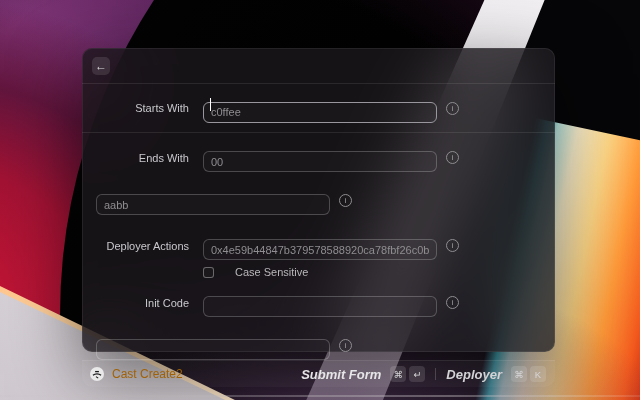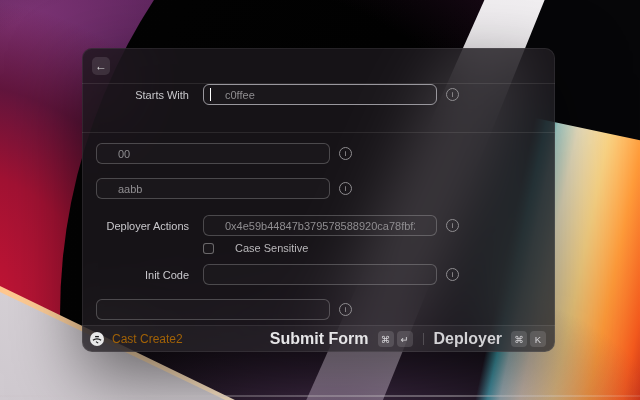--- a/index.html
+++ b/index.html
@@ -44,45 +44,46 @@
     color:#dcdcdc;display:flex;align-items:center;justify-content:center;font-size:12px;line-height:1;cursor:default;}
   .hdiv{height:1px;background:rgba(255,255,255,.09);flex:none;}
 
   .field-row{display:flex;align-items:center;}
   .row-label{width:107px;text-align:right;font-size:11px;color:var(--label-color,#c9c8cc);flex:none;}
   .input-wrap{margin-left:14px;width:234px;position:relative;flex:none;}
   input.f-input{
     width:100%;box-sizing:border-box;height:21px;
     background:rgba(255,255,255,.02);
     border:1px solid rgba(255,255,255,.22);border-radius:6px;
-    color:#e8e8e8;font-size:11px;padding:0 21px;outline:none;
+    color:#e8e8e8;font-size:11px;padding:0 7px;outline:none;
     font-family:"Liberation Sans",sans-serif;
+    margin-top:8px;
   }
   input.f-input::placeholder{color:var(--placeholder-color,#8f8d90);opacity:1;}
   .row-focused input.f-input{border-color:var(--focus-border,#97959b);}
   .caret{position:absolute;left:7px;top:4px;width:1px;height:13px;background:#fff;}
   .info-icon{margin-left:9px;width:13px;height:13px;box-sizing:border-box;border:1px solid #8f8d90;border-radius:50%;
     color:#a3a1a4;font-size:8px;line-height:11px;text-align:center;flex:none;}
 
-  .section-first{height:48px;display:flex;align-items:flex-start;flex:none;}
+  .section-first{height:48px;display:flex;align-items:center;flex:none;}
   .form-body{padding-top:10px;flex:1;}
   .mb14{margin-bottom:14px;} .mb16{margin-bottom:16px;} .mb9{margin-bottom:6px;} .mb10{margin-bottom:10px;gap:13px;}
   .checkbox-row{display:flex;align-items:center;margin-left:121px;height:12px;}
   .checkbox{width:11px;height:11px;box-sizing:border-box;border:1px solid rgba(255,255,255,.35);border-radius:3px;background:rgba(255,255,255,.02);}
   .checkbox-label{margin-left:8px;font-size:11px;color:#b9b7ba;}
 
   .footer{
     margin-top:auto;height:26px;flex:none;display:flex;align-items:center;
     padding:0 7px 0 8px;border-top:1px solid rgba(255,255,255,.08);
     background:rgba(255,255,255,.035);border-radius:0 0 10px 10px;
   }
   .cmd-name{margin-left:8px;font-size:12px;color:#a16207;}
   .footer-right{margin-left:auto;display:flex;align-items:center;}
   .action-group{display:flex;align-items:center;border-radius:5px;padding:2px 2px;}
-  .action-label{font-size:16px;font-weight:600;color:#e6e5e7;margin-right:6px;}
+  .action-label{font-size:13px;font-weight:600;color:#e6e5e7;margin-right:6px;font-style:italic;}
   .action-label.dim{color:#d3d2d5;}
   .kbd{min-width:16px;height:16px;padding:0 3px;box-sizing:border-box;margin-left:3px;
     background:rgba(255,255,255,.13);border-radius:4px;font-size:9.5px;color:#d6d5d8;
     display:flex;align-items:center;justify-content:center;}
   .fsep{width:1px;height:12px;background:rgba(255,255,255,.18);margin:0 8px;}
 </style>
 </head>
 <body>
 
 <div class="wp">
@@ -118,20 +119,21 @@
         <div class="caret"></div>
       </div>
       <div class="info-icon">i</div>
     </div>
   </div>
   <div class="hdiv"></div>
 
   <div class="form-body">
 
     <div class="field-row mb14">
+      <div class="row-label">Ends With</div>
       <div class="input-wrap">
         <input class="f-input" type="text" placeholder="00" style="">
       </div>
       <div class="info-icon">i</div>
     </div>
 
     <div class="field-row mb16">
       <div class="input-wrap">
         <input class="f-input" type="text" placeholder="aabb" style="">
       </div>

